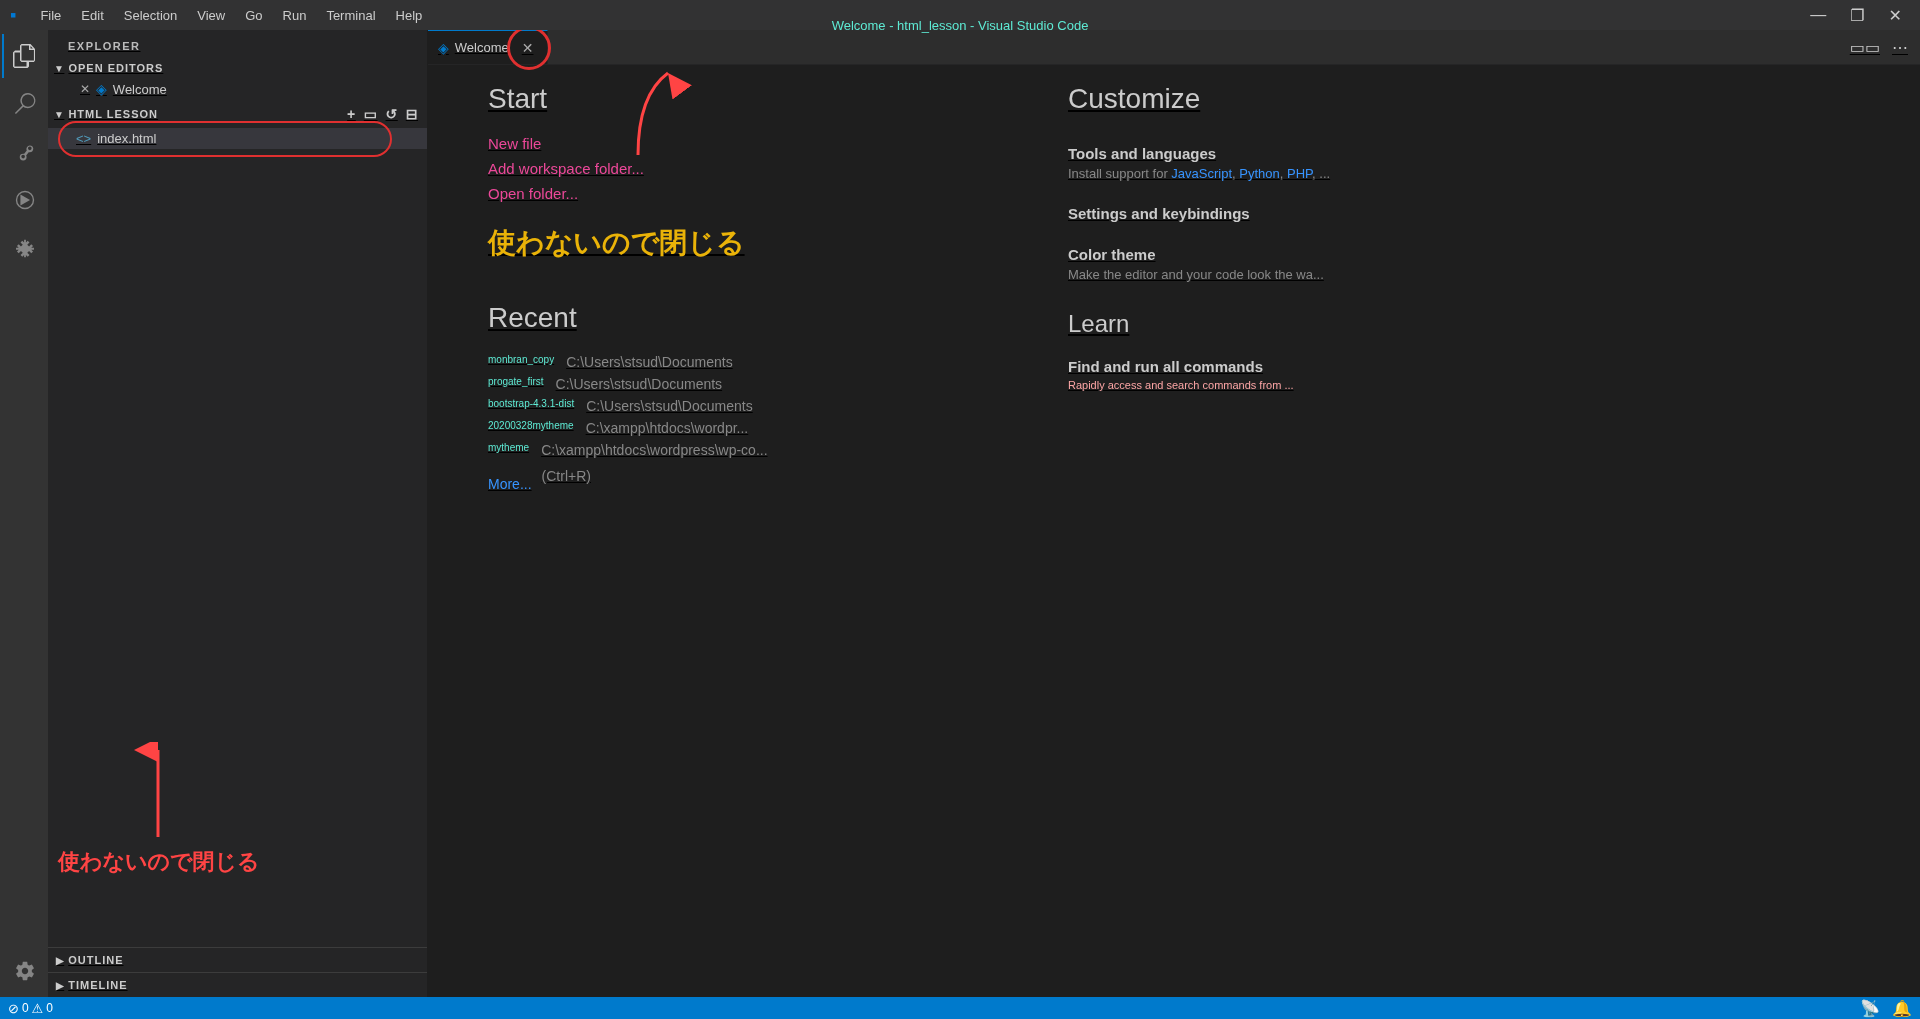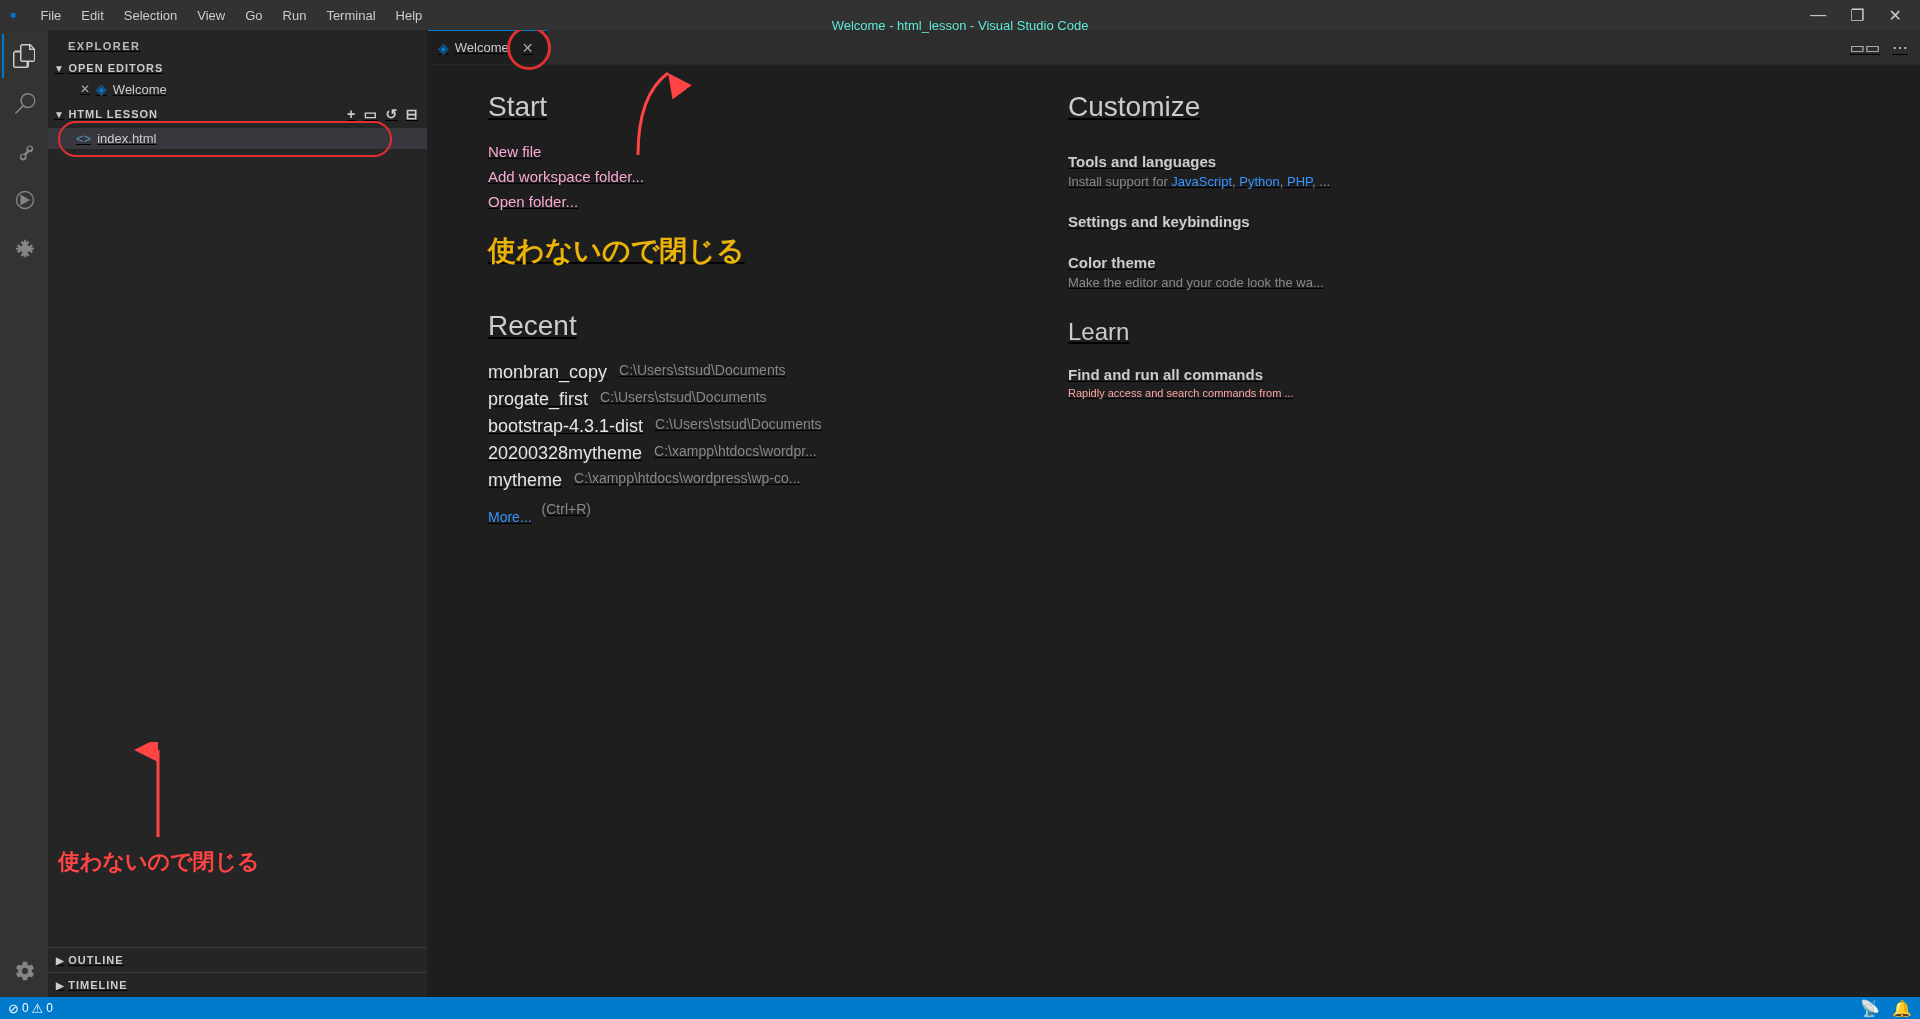--- a/index.html
+++ b/index.html
@@ -272,59 +272,59 @@
       color: #ccc;
       font-size: 16px;
       cursor: pointer;
       padding: 2px 4px;
       border-radius: 3px;
     }
 
     
     .welcome-content {
       flex: 1;
-      padding: 26px 60px;
+      padding: 18px 60px;
       overflow-y: auto;
       display: flex;
       gap: 80px;
       position: relative;
     }
 
     .welcome-left {
       flex: 1;
       max-width: 500px;
     }
 
     .welcome-section-title {
       color: #ccc;
       font-size: 28px;
       font-weight: 300;
       margin-bottom: 20px;
     }
 
     .welcome-link {
       display: block;
-      color: #f9a8d4;
+      color: #ec4899;
       font-size: 15px;
       text-decoration: none;
       margin-bottom: 8px;
       cursor: pointer;
     }
 
     .welcome-section-gap { margin-top: 40px; }
 
     .recent-item {
       display: flex;
       gap: 12px;
       margin-bottom: 6px;
       cursor: pointer;
     }
     .recent-name {
-      color: #e5e5e5;
-      font-size: 18px;
+      color: #5eead4;
+      font-size: 10px;
     }
     .recent-path {
       color: #888;
       font-size: 14px;
     }
 
     .more-link {
       color: #3794ff;
       font-size: 14px;
       cursor: pointer;

